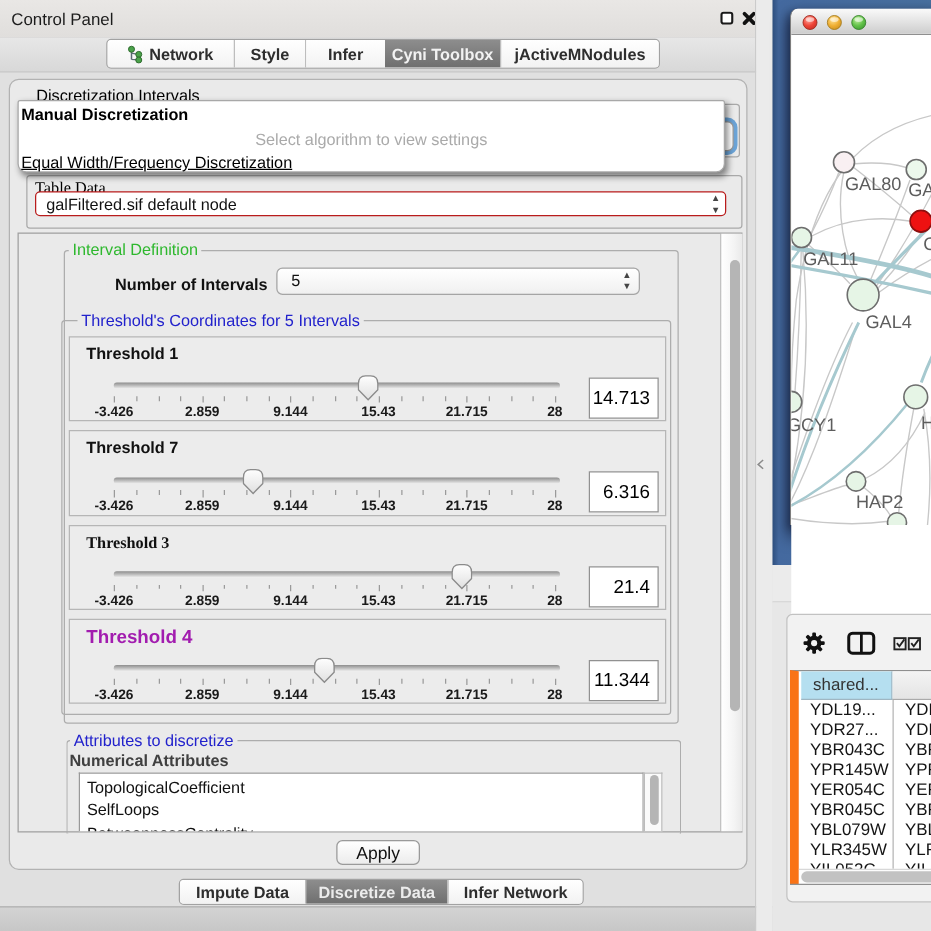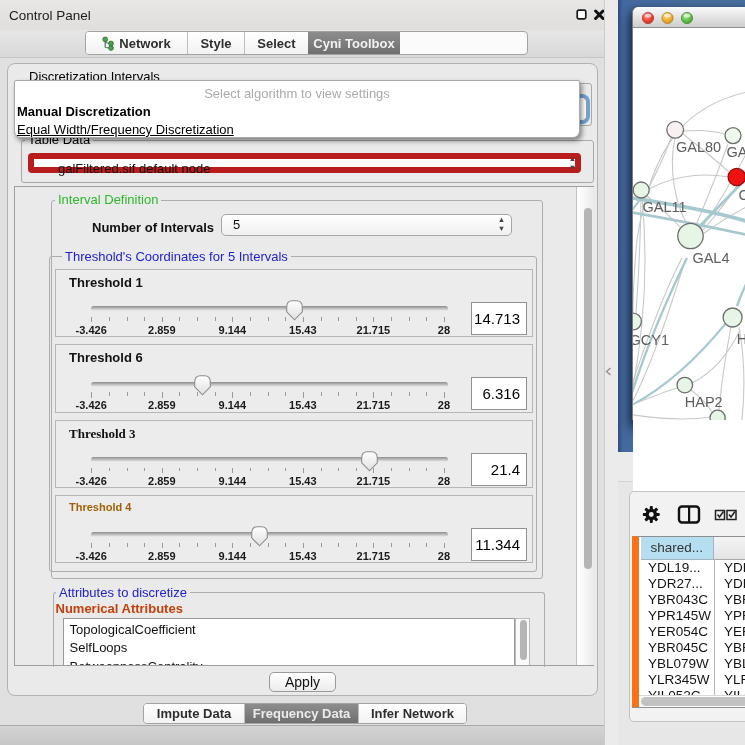--- a/index.html
+++ b/index.html
@@ -24,40 +24,41 @@
   <div style="width:101px;display:flex;align-items:center;justify-content:center;border-right:1px solid #bdbdbd;background:linear-gradient(#ffffff,#f2f2f2);">
     <svg width="13" height="15" viewBox="0 0 13 15" style="margin-right:4px;">
       <path d="M3.2 4.5 L3.2 11.5 M3.2 6.5 L8.2 7.5 M3.2 11.5 L8.2 11.8" stroke="#5a6a72" stroke-width="1.2" fill="none"></path>
       <circle cx="3.2" cy="3.4" r="2.4" fill="#4aa24a" stroke="#2e6b2e" stroke-width="0.8"></circle>
       <circle cx="9" cy="7.5" r="2.4" fill="#4aa24a" stroke="#2e6b2e" stroke-width="0.8"></circle>
       <circle cx="9" cy="12" r="2.4" fill="#4aa24a" stroke="#2e6b2e" stroke-width="0.8"></circle>
     </svg>
       <span>Network</span>
     </div>
   <div style="width:56px;display:flex;align-items:center;justify-content:center;border-right:1px solid #bdbdbd;background:linear-gradient(#ffffff,#f2f2f2);">Style</div>
-  <div style="width:63px;display:flex;align-items:center;justify-content:center;background:linear-gradient(#ffffff,#f2f2f2);">Select</div>
+  <div style="width:63px;display:flex;align-items:center;justify-content:center;background:linear-gradient(#ffffff,#f2f2f2);">Infer</div>
   <div style="width:92px;display:flex;align-items:center;justify-content:center;background:linear-gradient(#8d8d8d,#6f6f6f);color:#f2f2f2;">Cyni Toolbox</div>
+  <div style="flex:1;display:flex;align-items:center;justify-content:center;background:linear-gradient(#ffffff,#f2f2f2);border-left:1px solid #bdbdbd;">jActiveMNodules</div>
 </div>
 
 <div class="abs" style="left:7px;top:63px;width:589px;height:631px;background:#eaeaea;border:1px solid #b2b2b2;border-radius:8px;"></div>
 
 <div class="grp" style="left:21px;top:83px;width:569px;height:41px;"></div>
 <div class="grplab" style="left:26px;top:69px;">Discretization Intervals</div>
 
 <div class="abs" style="left:28px;top:97px;width:557px;height:22px;background:#fff;border:1px solid #9a9a9a;border-radius:5px;box-shadow:0 0 0 3px #6ba3d6;"></div>
 <div class="abs" style="left:571px;top:99px;width:11px;height:18px;color:#555;font-size:8px;line-height:9px;text-align:center;">▲<br>▼</div>
 
 <div class="grp" style="left:21px;top:140px;width:571px;height:41px;"></div>
-<div class="grplab" style="left:25px;top:132px;">Table Data</div>
-<div class="abs" style="left:28px;top:153px;width:553px;height:20px;background:#fff;border:6px solid #b91c1c;border-radius:4px;font-size:13px;color:#111;line-height:20px;padding-left:24px;box-sizing:border-box;">galFiltered.sif default node</div>
+<div class="grplab" style="left:25px;top:142px;font-family:Liberation Serif, serif;">Table Data</div>
+<div class="abs" style="left:28px;top:153px;width:553px;height:20px;background:#fff;border:1px solid #b91c1c;border-radius:4px;font-size:13px;color:#111;line-height:20px;padding-left:8px;box-sizing:border-box;">galFiltered.sif default node</div>
 <div class="abs" style="left:567px;top:155px;width:11px;height:18px;color:#444;font-size:7.5px;line-height:8.5px;text-align:center;">▲<br>▼</div>
 
 <div class="abs" style="left:14px;top:80px;width:564px;height:56px;background:#fff;border:1px solid #a8a8a8;border-radius:2px 2px 7px 7px;box-shadow:2px 3px 5px rgba(0,0,0,0.45);z-index:40;">
+  <div style="font-size:13px;font-weight:bold;color:#000;margin:3px 0 0 2px;">Manual Discretization</div>
   <div style="text-align:center;color:#aaa;font-size:13px;margin-top:5px;">Select algorithm to view settings</div>
-  <div style="font-size:13px;font-weight:bold;color:#000;margin:3px 0 0 2px;">Manual Discretization</div>
   <div style="font-size:13px;color:#000;margin:3px 0 0 2px;text-decoration:underline;">Equal Width/Frequency Discretization</div>
 </div>
 
 <div class="abs" style="left:14px;top:186px;width:580px;height:480px;border:1px solid #9f9f9f;background:#eaeaea;box-sizing:border-box;"></div>
 <div class="abs" style="left:576px;top:187px;width:17px;height:478px;background:linear-gradient(90deg,#ffffff,#f4f4f4 60%,#e9e9e9);border-left:1px solid #c2c2c2;"></div>
 <div class="abs" style="left:583.5px;top:207.5px;width:8px;height:361px;background:#b5b5b5;border-radius:4.5px;"></div>
 <div class="grp" style="left:50.5px;top:199.5px;width:490px;height:377px;border-color:#adadad;"></div>
 <div class="grplab" style="left:55px;top:192px;color:#2eb82e;">Interval Definition</div>
 <div class="abs" style="left:92px;top:220px;font-size:13px;font-weight:bold;color:#111;">Number of Intervals</div>
 <div class="abs" style="left:221px;top:214px;width:291px;height:22px;background:linear-gradient(#ffffff,#f0f0f0);border:1px solid #a5a5a5;border-radius:5px;box-sizing:border-box;font-size:13px;color:#111;line-height:20px;padding-left:11px;">5</div>
@@ -102,21 +103,21 @@
     <div class="abs" style="left:387.9px;top:47.1px;width:1px;height:5.4px;background:#9a9a9a;"></div>
     <div class="abs" style="left:5.2px;top:54px;width:60px;text-align:center;font-size:11px;font-weight:bold;color:#1a1a1a;">-3.426</div>
     <div class="abs" style="left:75.8px;top:54px;width:60px;text-align:center;font-size:11px;font-weight:bold;color:#1a1a1a;">2.859</div>
     <div class="abs" style="left:146.3px;top:54px;width:60px;text-align:center;font-size:11px;font-weight:bold;color:#1a1a1a;">9.144</div>
     <div class="abs" style="left:216.8px;top:54px;width:60px;text-align:center;font-size:11px;font-weight:bold;color:#1a1a1a;">15.43</div>
     <div class="abs" style="left:287.4px;top:54px;width:60px;text-align:center;font-size:11px;font-weight:bold;color:#1a1a1a;">21.715</div>
     <div class="abs" style="left:357.9px;top:54px;width:60px;text-align:center;font-size:11px;font-weight:bold;color:#1a1a1a;">28</div>
     <div class="abs" style="left:415px;top:32px;width:56px;height:33px;background:#fff;border:1px solid #919191;box-sizing:border-box;font-size:15px;color:#000;line-height:31px;text-align:right;padding-right:6px;">14.713</div>
   </div>
 <div class="abs" style="left:55px;top:344.2px;width:478px;height:68.6px;background:#ececec;border:1px solid #b6b6b6;box-sizing:border-box;">
-    <div class="abs" style="left:13px;top:5px;font-size:13px;font-weight:bold;color:#111;">Threshold 6</div>
+    <div class="abs" style="left:13px;top:5px;font-size:13px;font-weight:bold;color:#111;">Threshold 7</div>
     <div class="abs" style="left:35px;top:36.4px;width:357px;height:5px;border-radius:2.5px;background:linear-gradient(#8d8d8d,#c2c2c2 55%,#efefef);"></div>
     <svg class="abs" style="left:137.5px;top:30px;" width="17" height="21" viewBox="0 0 17 21">
       <path d="M0.7,7 Q0.7,0.7 6.5,0.7 L10.5,0.7 Q16.3,0.7 16.3,7 L16.3,11.8 L8.5,19.8 L0.7,11.8 Z" fill="url(#tg)" stroke="#8b8b8b" stroke-width="1.1"></path>
     </svg>
     <div class="abs" style="left:35.2px;top:47.1px;width:1px;height:5.4px;background:#9a9a9a;"></div>
     <div class="abs" style="left:52.8px;top:47.1px;width:1px;height:3.9px;background:#9a9a9a;"></div>
     <div class="abs" style="left:70.5px;top:47.1px;width:1px;height:3.9px;background:#9a9a9a;"></div>
     <div class="abs" style="left:88.1px;top:47.1px;width:1px;height:3.9px;background:#9a9a9a;"></div>
     <div class="abs" style="left:105.8px;top:47.1px;width:1px;height:5.4px;background:#9a9a9a;"></div>
     <div class="abs" style="left:123.4px;top:47.1px;width:1px;height:3.9px;background:#9a9a9a;"></div>
@@ -172,21 +173,21 @@
     <div class="abs" style="left:387.9px;top:47.1px;width:1px;height:5.4px;background:#9a9a9a;"></div>
     <div class="abs" style="left:5.2px;top:54px;width:60px;text-align:center;font-size:11px;font-weight:bold;color:#1a1a1a;">-3.426</div>
     <div class="abs" style="left:75.8px;top:54px;width:60px;text-align:center;font-size:11px;font-weight:bold;color:#1a1a1a;">2.859</div>
     <div class="abs" style="left:146.3px;top:54px;width:60px;text-align:center;font-size:11px;font-weight:bold;color:#1a1a1a;">9.144</div>
     <div class="abs" style="left:216.8px;top:54px;width:60px;text-align:center;font-size:11px;font-weight:bold;color:#1a1a1a;">15.43</div>
     <div class="abs" style="left:287.4px;top:54px;width:60px;text-align:center;font-size:11px;font-weight:bold;color:#1a1a1a;">21.715</div>
     <div class="abs" style="left:357.9px;top:54px;width:60px;text-align:center;font-size:11px;font-weight:bold;color:#1a1a1a;">28</div>
     <div class="abs" style="left:415px;top:32px;width:56px;height:33px;background:#fff;border:1px solid #919191;box-sizing:border-box;font-size:15px;color:#000;line-height:31px;text-align:right;padding-right:6px;">21.4</div>
   </div>
 <div class="abs" style="left:55px;top:494.9px;width:478px;height:68.6px;background:#ececec;border:1px solid #b6b6b6;box-sizing:border-box;">
-    <div class="abs" style="left:13px;top:5px;font-size:11px;font-weight:bold;color:#a16207;">Threshold 4</div>
+    <div class="abs" style="left:13px;top:5px;font-size:15px;font-weight:bold;color:#a21caf;">Threshold 4</div>
     <div class="abs" style="left:35px;top:36.4px;width:357px;height:5px;border-radius:2.5px;background:linear-gradient(#8d8d8d,#c2c2c2 55%,#efefef);"></div>
     <svg class="abs" style="left:195.0px;top:30px;" width="17" height="21" viewBox="0 0 17 21">
       <path d="M0.7,7 Q0.7,0.7 6.5,0.7 L10.5,0.7 Q16.3,0.7 16.3,7 L16.3,11.8 L8.5,19.8 L0.7,11.8 Z" fill="url(#tg)" stroke="#8b8b8b" stroke-width="1.1"></path>
     </svg>
     <div class="abs" style="left:35.2px;top:47.1px;width:1px;height:5.4px;background:#9a9a9a;"></div>
     <div class="abs" style="left:52.8px;top:47.1px;width:1px;height:3.9px;background:#9a9a9a;"></div>
     <div class="abs" style="left:70.5px;top:47.1px;width:1px;height:3.9px;background:#9a9a9a;"></div>
     <div class="abs" style="left:88.1px;top:47.1px;width:1px;height:3.9px;background:#9a9a9a;"></div>
     <div class="abs" style="left:105.8px;top:47.1px;width:1px;height:5.4px;background:#9a9a9a;"></div>
     <div class="abs" style="left:123.4px;top:47.1px;width:1px;height:3.9px;background:#9a9a9a;"></div>
@@ -208,32 +209,32 @@
     <div class="abs" style="left:5.2px;top:54px;width:60px;text-align:center;font-size:11px;font-weight:bold;color:#1a1a1a;">-3.426</div>
     <div class="abs" style="left:75.8px;top:54px;width:60px;text-align:center;font-size:11px;font-weight:bold;color:#1a1a1a;">2.859</div>
     <div class="abs" style="left:146.3px;top:54px;width:60px;text-align:center;font-size:11px;font-weight:bold;color:#1a1a1a;">9.144</div>
     <div class="abs" style="left:216.8px;top:54px;width:60px;text-align:center;font-size:11px;font-weight:bold;color:#1a1a1a;">15.43</div>
     <div class="abs" style="left:287.4px;top:54px;width:60px;text-align:center;font-size:11px;font-weight:bold;color:#1a1a1a;">21.715</div>
     <div class="abs" style="left:357.9px;top:54px;width:60px;text-align:center;font-size:11px;font-weight:bold;color:#1a1a1a;">28</div>
     <div class="abs" style="left:415px;top:32px;width:56px;height:33px;background:#fff;border:1px solid #919191;box-sizing:border-box;font-size:15px;color:#000;line-height:31px;text-align:right;padding-right:6px;">11.344</div>
   </div>
 <div class="abs" style="left:53px;top:592px;width:490px;height:74px;border:1px solid #adadad;border-bottom:none;border-radius:3px 3px 0 0;"></div>
 <div class="grplab" style="left:56px;top:584.5px;color:#2222cc;">Attributes to discretize</div>
-<div class="abs" style="left:55.5px;top:601px;font-size:13px;font-weight:bold;color:#c2410c;">Numerical Attributes</div>
+<div class="abs" style="left:55.5px;top:601px;font-size:13px;font-weight:bold;color:#404040;">Numerical Attributes</div>
 <div class="abs" style="left:62.5px;top:617.5px;width:452px;height:47.5px;background:#fff;border:1px solid #999;border-bottom:none;box-sizing:border-box;overflow:hidden;font-size:13px;color:#111;">
     <div style="margin:3.6px 0 0 6px;">TopologicalCoefficient</div>
     <div style="margin:3px 0 0 6px;">SelfLoops</div>
     <div style="margin:3.6px 0 0 6px;">BetweennessCentrality</div>
   </div>
 <div class="abs" style="left:514.5px;top:617.5px;width:15px;height:47.5px;background:#fafafa;border:1px solid #bbb;border-bottom:none;box-sizing:border-box;"></div>
 <div class="abs" style="left:519.8px;top:620px;width:7px;height:40px;background:#b5b5b5;border-radius:3.5px;"></div>
 <div class="abs" style="left:269px;top:671.5px;width:67px;height:20px;background:linear-gradient(#ffffff,#ececec);border:1px solid #9a9a9a;border-radius:5px;box-sizing:border-box;font-size:14px;color:#111;text-align:center;line-height:18px;">Apply</div>
 <div class="abs" style="left:143px;top:702.5px;width:322px;height:19px;background:#fbfbfb;border:1px solid #a2a2a2;border-radius:4px;overflow:hidden;display:flex;font-size:13px;font-weight:bold;color:#2e2e2e;">
     <div style="width:100px;display:flex;align-items:center;justify-content:center;border-right:1px solid #bdbdbd;background:linear-gradient(#ffffff,#f2f2f2);">Impute Data</div>
-    <div style="width:113px;display:flex;align-items:center;justify-content:center;background:linear-gradient(#8d8d8d,#6f6f6f);color:#ececec;">Frequency Data</div>
+    <div style="width:113px;display:flex;align-items:center;justify-content:center;background:linear-gradient(#8d8d8d,#6f6f6f);color:#ececec;">Discretize Data</div>
     <div style="flex:1;display:flex;align-items:center;justify-content:center;border-left:1px solid #bdbdbd;background:linear-gradient(#ffffff,#f2f2f2);">Infer Network</div>
   </div>
 <div class="abs" style="left:0;top:725px;width:618px;height:20px;background:linear-gradient(#d3d3d3,#c6c6c6);border-top:1px solid #aaa;"></div>
 <div class="abs" style="left:604px;top:0;width:1px;height:745px;background:#cbcbcb;"></div>
 <div class="abs" style="left:605px;top:0;width:13px;height:745px;background:#ebebeb;"></div>
 <svg class="abs" style="left:605px;top:367px;" width="8" height="9" viewBox="0 0 8 9">
     <path d="M5.5 1 L1.5 4.5 L5.5 8" stroke="#8a8a8a" stroke-width="1.2" fill="none"></path>
   </svg>
 
 <div class="abs" style="left:618px;top:0;width:127px;height:452px;background:linear-gradient(90deg,#2e4f7e,#44699f 5px,#48709f);"></div>

